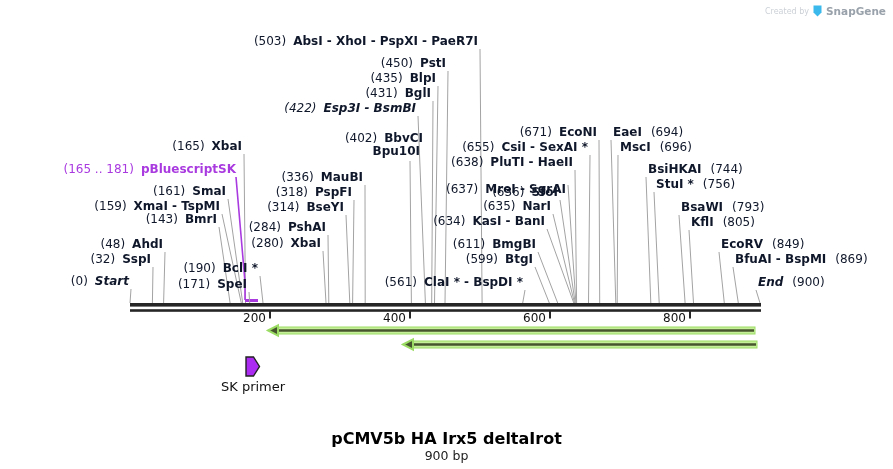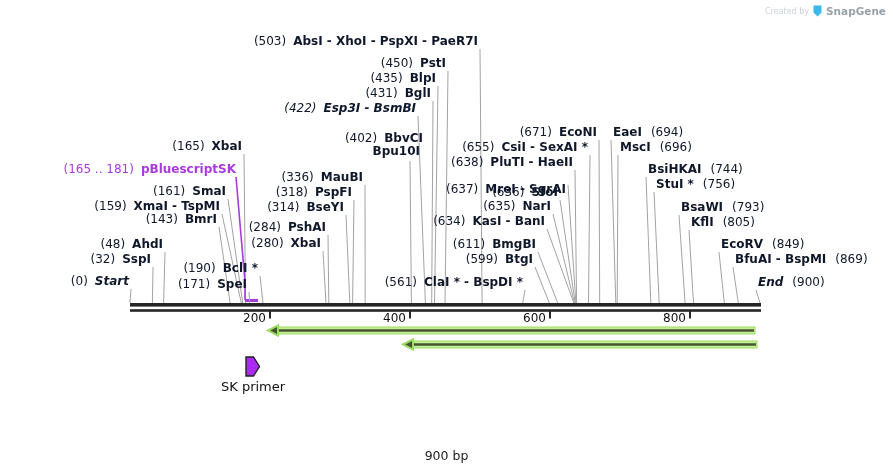--- a/index.html
+++ b/index.html
@@ -137,14 +137,15 @@
     <span style="display:inline-flex;">
       <svg width="9" height="12" viewBox="0 0 9 12">
           <path d="M0.5,0.5 h8 v7 l-4,4 l-4,-4 Z" fill="#3CB9EC"></path>
         </svg>
     </span>
     <span class="wm-brand">SnapGene</span>
   </div>
 
   <div class="primer-label" style="left: 221px; top: 379px;">SK primer</div>
 
+  <div class="title-name">pCMV5b HA Irx5 deltaIrot</div>
   <div class="title-len">900 bp</div>
 </div>
 
 </body></html>

